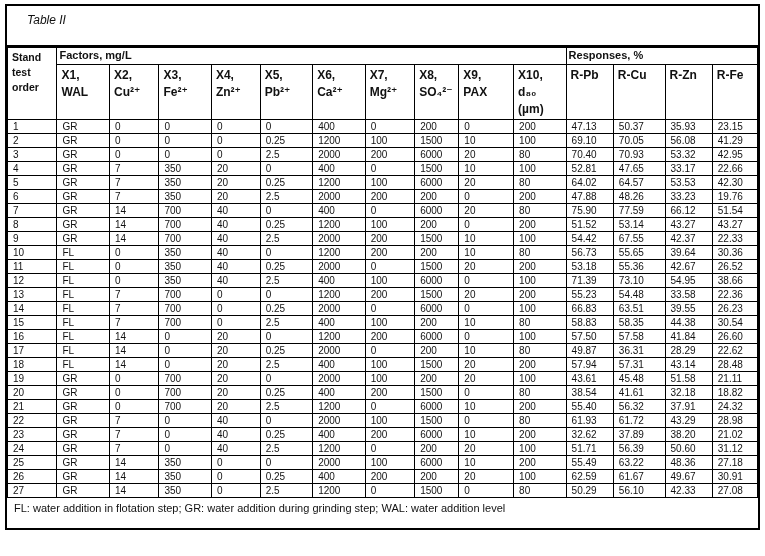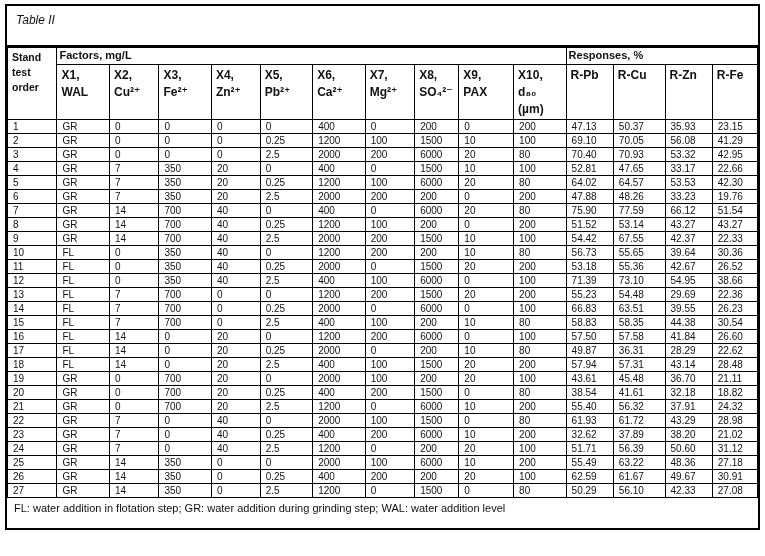--- a/index.html
+++ b/index.html
@@ -13,21 +13,21 @@
     color: #111111;
   }
   .sheet {
     box-sizing: border-box;
     width: 755px;
     margin: 4px 5px;
     border: 2px solid #000000;
     background: #ffffff;
   }
   .caption-block {
-    padding: 7px 9px 9px 9px;
+    padding: 7px 9px 9px 20px;
     border-bottom: 2px solid #000000;
   }
   .table-label {
     font-style: italic;
     font-size: 12px;
     margin-bottom: 9px;
   }
   .table-title {
     font-weight: bold;
     font-size: 13.5px;
@@ -355,21 +355,21 @@
           <td>700</td>
           <td>0</td>
           <td>0</td>
           <td>1200</td>
           <td>200</td>
           <td>1500</td>
           <td>20</td>
           <td>200</td>
           <td>55.23</td>
           <td>54.48</td>
-          <td>29.69</td>
+          <td>33.58</td>
           <td>22.36</td>
         </tr>
         <tr>
           <td>14</td>
           <td>FL</td>
           <td>7</td>
           <td>700</td>
           <td>0</td>
           <td>0.25</td>
           <td>2000</td>
@@ -457,21 +457,21 @@
           <td>700</td>
           <td>20</td>
           <td>0</td>
           <td>2000</td>
           <td>100</td>
           <td>200</td>
           <td>20</td>
           <td>100</td>
           <td>43.61</td>
           <td>45.48</td>
-          <td>36.70</td>
+          <td>51.58</td>
           <td>21.11</td>
         </tr>
         <tr>
           <td>20</td>
           <td>GR</td>
           <td>0</td>
           <td>700</td>
           <td>20</td>
           <td>0.25</td>
           <td>400</td>

